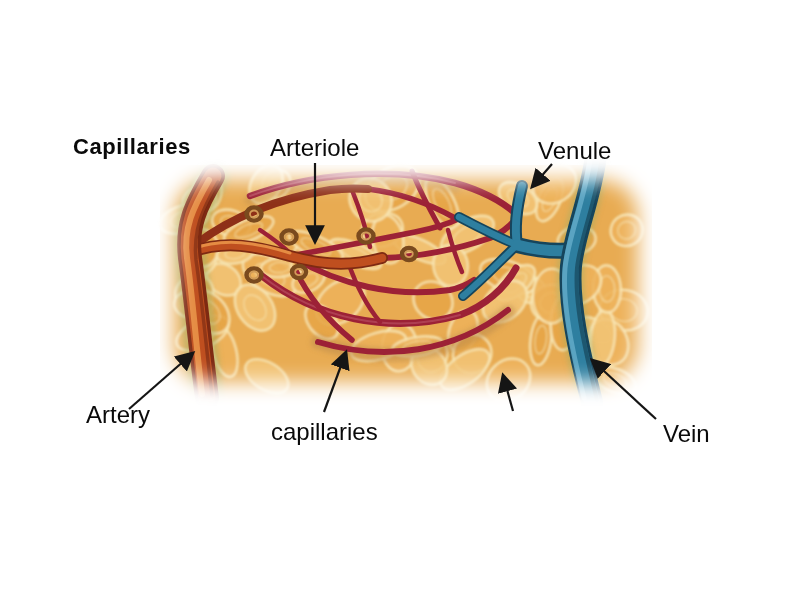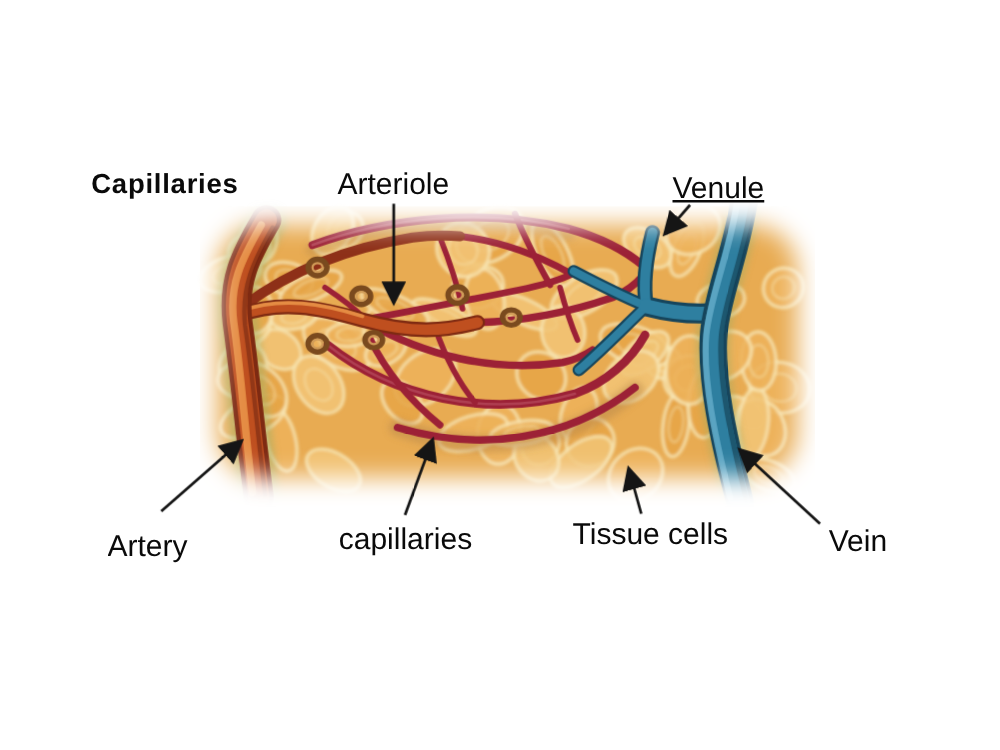--- a/index.html
+++ b/index.html
@@ -16,22 +16,22 @@
   .label {
     position: absolute;
     color: var(--label-text, #0a0a0a);
     font-size: 24px;
     line-height: 1.1;
     white-space: nowrap;
   }
   .label.title { font-size: 22px; font-weight: 700; letter-spacing: 0.6px; }
   #lbl-title       { left: 73px;  top: 135px; }
   #lbl-arteriole   { left: 270px; top: 135px; }
-  #lbl-venule      { left: 538px; top: 138px; text-decoration: underline; }
-  #lbl-artery      { left: 86px;  top: 425px; }
+  #lbl-venule      { left: 538px; top: 138px; }
+  #lbl-artery      { left: 86px;  top: 402px; }
   #lbl-capillaries { left: 271px; top: 419px; }
   #lbl-tissue      { left: 458px; top: 415px; }
   #lbl-vein        { left: 663px; top: 405px; margin-top: 16px; }
 
   
   .vessel { fill: none; stroke-linecap: round; stroke-linejoin: round; }
   .tissue-base   { fill: var(--tissue-base); }
   .s-artery-dark { stroke: var(--artery-dark); }
   .s-artery      { stroke: var(--artery-body); }
   .s-artery-hi   { stroke: var(--artery-highlight); }
@@ -271,15 +271,14 @@
       <line class="annot-line" x1="513" y1="411" x2="503" y2="375" marker-end="url(#ah)"></line>
       <line class="annot-line" x1="656" y1="419" x2="592" y2="360" marker-end="url(#ah)"></line>
     </g>
   </svg>
 
   <div class="label title" id="lbl-title">Capillaries</div>
   <div class="label" id="lbl-arteriole">Arteriole</div>
   <div class="label" id="lbl-venule">Venule</div>
   <div class="label" id="lbl-artery">Artery</div>
   <div class="label" id="lbl-capillaries">capillaries</div>
-  <div class="label" id="lbl-tissue">Tissue cells</div>
   <div class="label" id="lbl-vein">Vein</div>
 </div>
 
 </body></html>

